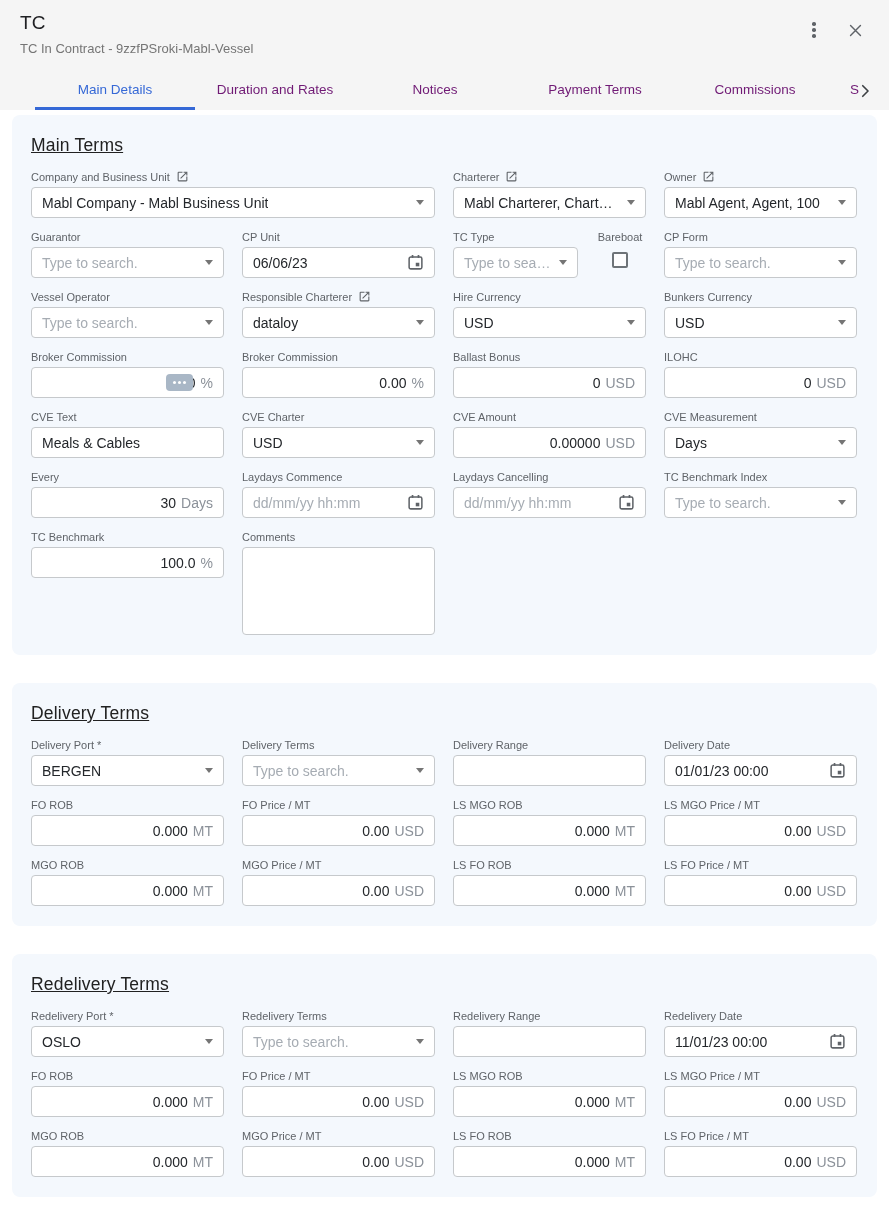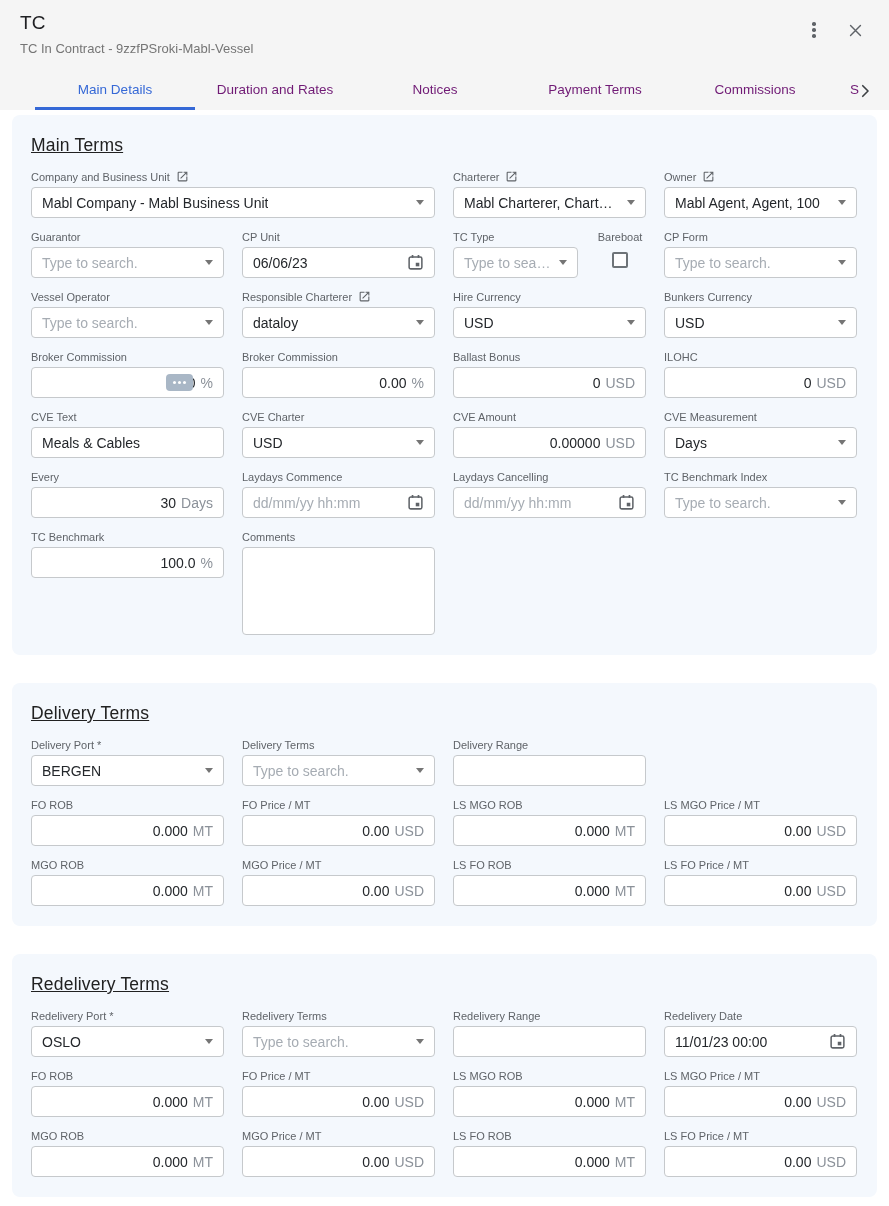--- a/index.html
+++ b/index.html
@@ -414,20 +414,34 @@
         </div>
       </div>
       <div class="field">
         <div class="flabel">
             <span>Delivery Range</span>
           </div>
         <div class="ctrl">
           <span class="val"></span>
         </div>
       </div>
+      <div class="field">
+        <div class="flabel">
+            <span>Delivery Date</span>
+          </div>
+        <div class="ctrl date">
+          <span class="val">01/01/23 00:00</span>
+          <svg width="17" height="17" viewBox="0 0 20 20">
+              <rect x="2.5" y="3.5" width="15" height="14" rx="2" fill="none" stroke="#5f6368" stroke-width="1.8"></rect>
+              <rect x="5.5" y="1.2" width="2" height="3.4" fill="#5f6368"></rect>
+              <rect x="12.5" y="1.2" width="2" height="3.4" fill="#5f6368"></rect>
+              <rect x="10.3" y="10.3" width="4.2" height="4.2" fill="#5f6368"></rect>
+            </svg>
+        </div>
+      </div>
     </div>
 
     <div class="row">
       <div class="field">
         <div class="flabel">
             <span>FO ROB</span>
           </div>
         <div class="ctrl num">
           <span class="val">0.000</span>
           <span class="unit">MT</span>

